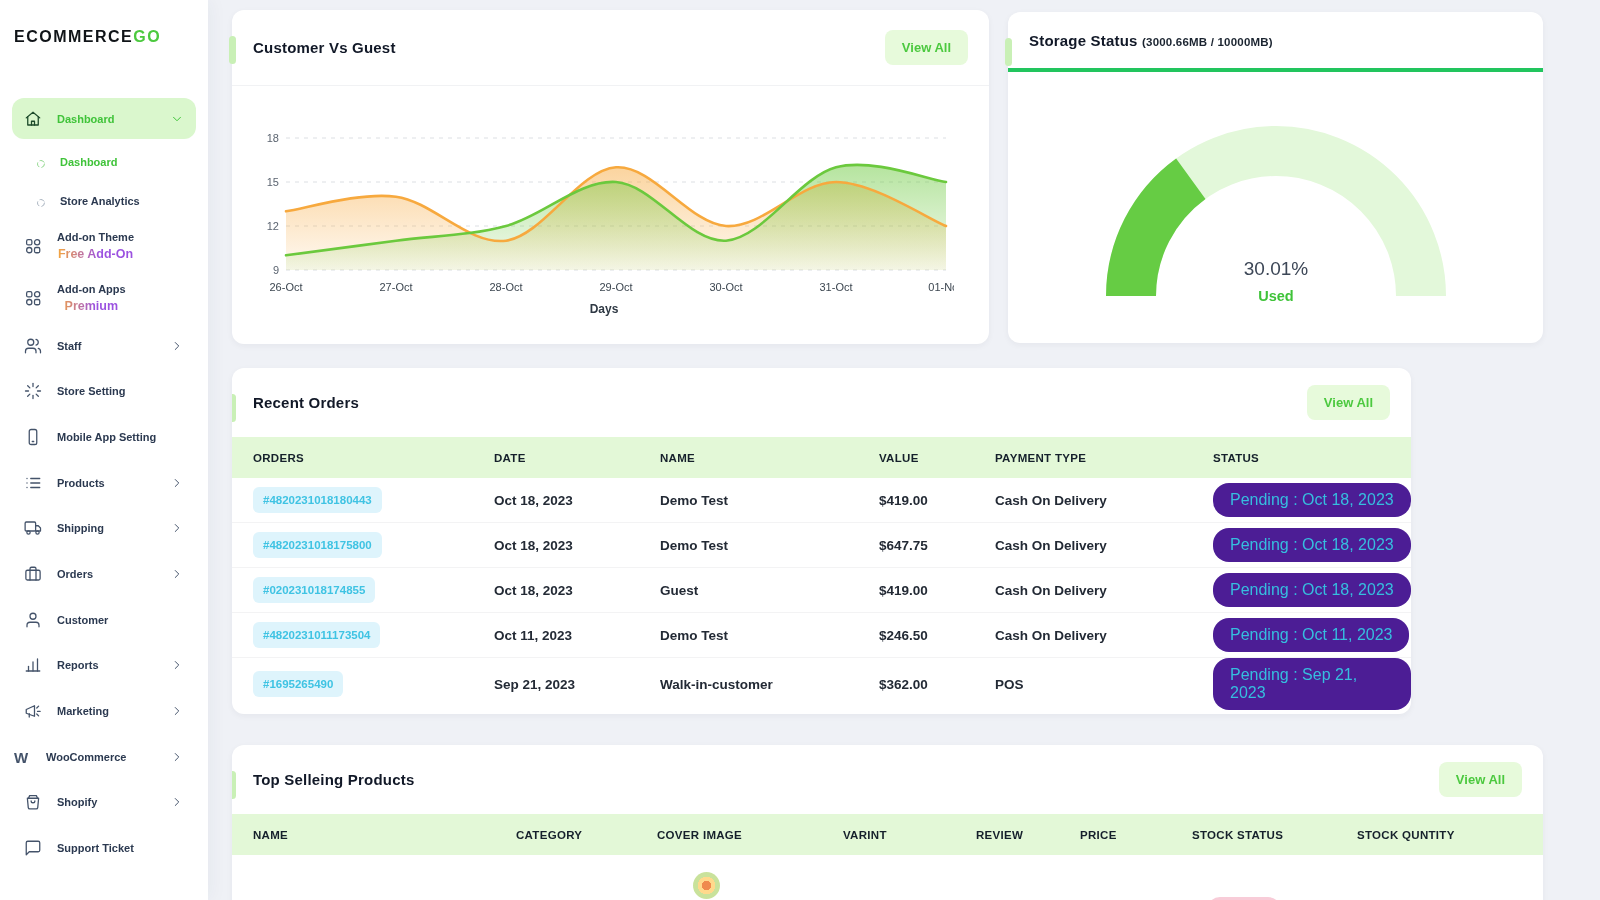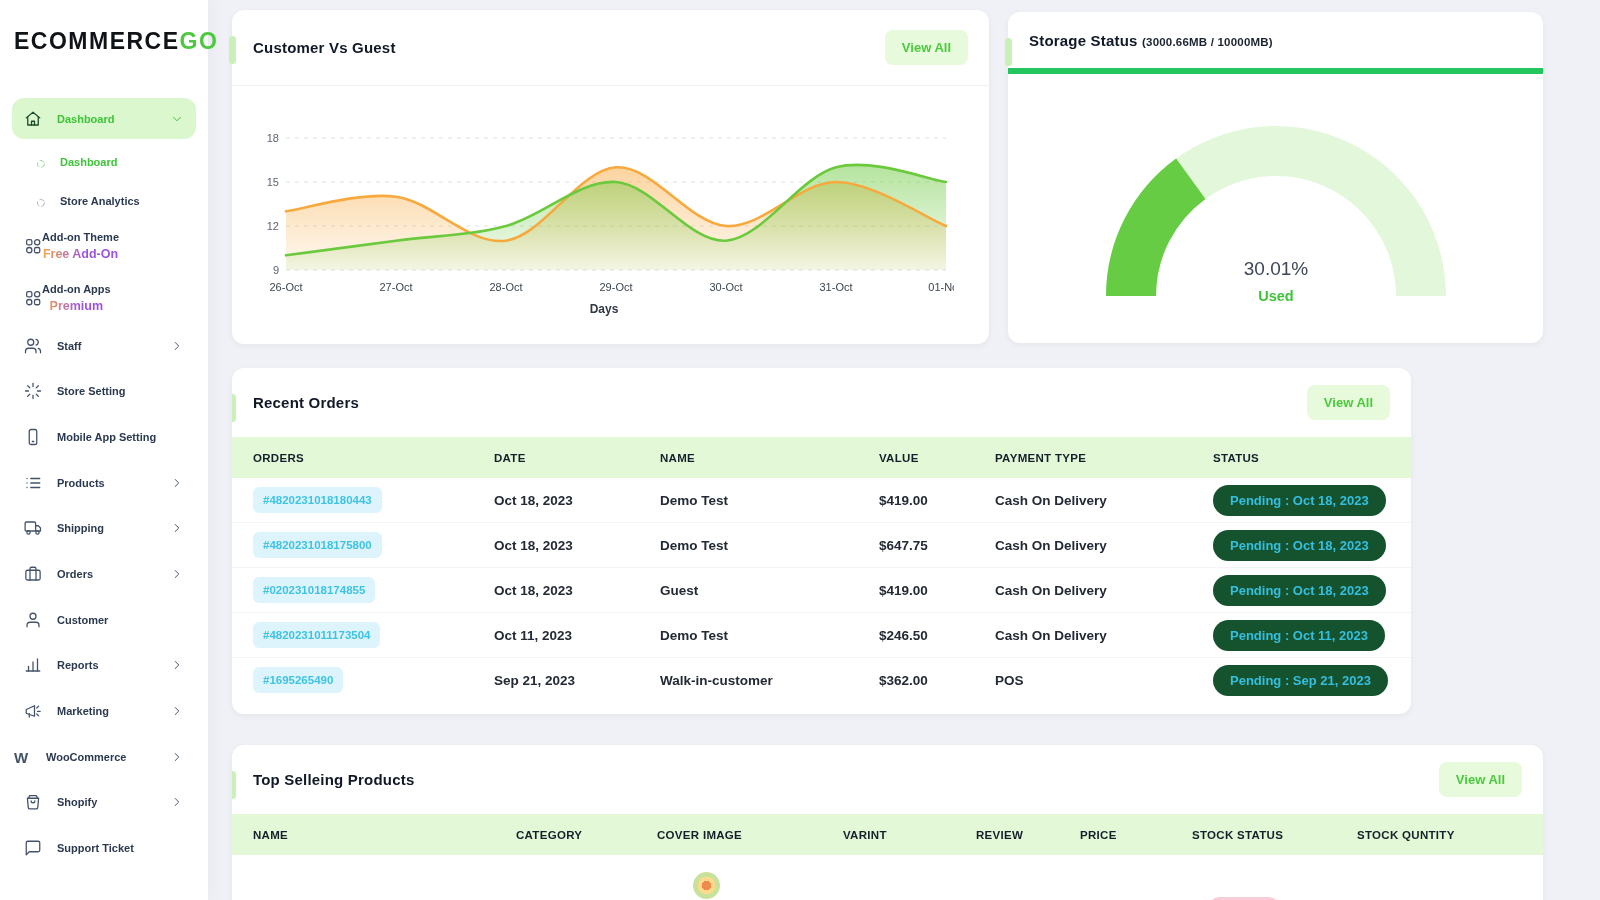--- a/index.html
+++ b/index.html
@@ -1,55 +1,55 @@
 <!DOCTYPE html>
 <html><head>
 <meta charset="utf-8">
 <style>
   html,body{margin:0;padding:0;background:#eff1f6;}
   .screen{position:relative;width:1600px;height:900px;background:#eff1f6;overflow:hidden;
           font-family:"Liberation Sans","DejaVu Sans",sans-serif;color:#222;}
   
   .sidebar{position:absolute;left:0;top:0;width:208px;height:900px;background:#fff;box-shadow:2px 0 18px rgba(40,50,70,.05);}
-  .logo{position:absolute;left:14px;top:28px;font-size:23px;font-weight:800;letter-spacing:1.5px;color:#101418;cursor:pointer;}
+  .logo{position:absolute;left:14px;top:28px;font-size:16px;font-weight:800;letter-spacing:1.5px;color:#101418;cursor:pointer;}
   .logo .accent{color:#4cc93f;}
   .nav-item{position:absolute;left:12px;right:12px;height:38px;display:flex;align-items:center;cursor:pointer;border-radius:12px;}
   .nav-item .ic{width:18px;height:18px;margin-left:12px;flex:0 0 18px;color:#44536a;}
   .nav-item .lbl{margin-left:15px;font-size:11px;font-weight:700;color:#2b3950;}
   .nav-item .chev{position:absolute;right:12px;width:14px;height:14px;color:#44536a;}
   .nav-item svg{width:100%;height:100%;fill:none;stroke:currentColor;stroke-width:1.7;stroke-linecap:round;stroke-linejoin:round;}
   .nav-item.active-pill{background:#daf7cd;height:41px;}
   .nav-item.active-pill .lbl{color:#3fc339;}
   .nav-item.active-pill .ic{color:#1c4a2a;}
   .nav-item.active-pill .chev{color:#3fc339;}
   .sub-item .ic{width:12px;height:12px;margin-left:23px;flex:0 0 12px;color:#9aa6b5;}
   .sub-item .lbl{margin-left:13px;}
   .sub-item.active .lbl{color:#3fc339;}
   .sub-item.active .ic{color:#7ed07a;}
   .two-line{align-items:center;}
-  .two-line .txt{display:flex;flex-direction:column;line-height:17px;}
+  .two-line .txt{margin-left:15px;display:flex;flex-direction:column;line-height:17px;}
   .two-line .lbl{margin-left:0;}
   .addon-sub{font-size:12.5px;font-weight:700;text-align:center;
              background:linear-gradient(90deg,#f6a83c 0%,#9b51e0 55%);
              -webkit-background-clip:text;background-clip:text;color:transparent;}
   .sidebar-fade{position:absolute;left:0;bottom:0;width:100%;height:38px;
                 background:linear-gradient(180deg,rgba(255,255,255,0),rgba(255,255,255,.9));pointer-events:none;}
   .woo-w{font-size:15px;font-weight:700;color:#44536a;width:18px;text-align:center;}
   
   .card{position:absolute;background:#fff;border-radius:12px;box-shadow:0 2px 6px rgba(30,40,60,.05);}
   .card::before{content:"";position:absolute;left:-3px;top:26px;width:7px;height:28px;background:#c9f0b6;border-radius:4px;}
   .card-head{display:flex;align-items:center;justify-content:space-between;padding:0 21px;height:76px;}
   .card-title{font-size:15px;font-weight:700;color:#111827;letter-spacing:.2px;}
   .card-title small{font-size:11.5px;font-weight:700;color:#1b2430;}
   .view-all{background:#e7fadb;color:#4cc93f;font-weight:700;font-size:13px;padding:10px 17px;
             border:none;border-radius:8px;cursor:pointer;font-family:inherit;}
   .chart-card{left:232px;top:10px;width:757px;height:334px;}
   .chart-card .card-head{border-bottom:1px solid #f1f2f4;height:75px;}
   .storage-card{left:1008px;top:12px;width:535px;height:331px;}
-  .storage-card .card-head{border-bottom:6px solid #22c55e;height:56px;}
+  .storage-card .card-head{border-bottom:4px solid #22c55e;height:56px;}
   .orders-card{left:232px;top:368px;width:1179px;height:346px;overflow:hidden;}
   .orders-card .card-head{height:69px;}
   .products-card{left:232px;top:745px;width:1311px;height:200px;overflow:hidden;}
   .products-card .card-head{height:69px;}
   
   .chart-wrap{position:absolute;left:22px;top:106px;width:700px;height:200px;}
   .chart-wrap svg{width:700px;height:200px;}
   .grid{stroke:#dcdfe3;stroke-dasharray:4 5;stroke-width:1;}
   .ytick{font-size:11px;fill:#5b6470;text-anchor:end;font-family:inherit;}
   .xtick{font-size:11px;fill:#3c4650;text-anchor:middle;font-family:inherit;}
@@ -61,21 +61,21 @@
   
   .thead{display:grid;align-items:center;background:#e3f8d7;height:41px;padding-left:21px;
          font-size:11.5px;font-weight:800;color:#15202b;letter-spacing:.3px;}
   .orders-grid{grid-template-columns:241px 166px 219px 116px 218px 1fr;}
   .products-grid{grid-template-columns:263px 141px 186px 133px 104px 112px 165px 1fr;}
   .trow{display:grid;align-items:center;height:44px;padding-left:21px;border-bottom:1px solid #f3f3f4;
         font-size:13.5px;font-weight:700;color:#232a35;}
   .trow:last-child{border-bottom:none;}
   .pill-id{display:inline-block;background:#def4fc;color:#3fc3e3;font-size:11.5px;font-weight:700;
            padding:7px 10px;border-radius:6px;cursor:pointer;}
-  .pill-status{display:inline-block;background:#14532d;color:#36bedf;font-size:13px;font-weight:700;
+  .pill-status{display:inline-block;background:#4c1d95;color:#36bedf;font-size:16px;font-weight:400;
                padding:8px 17px;border-radius:16px;}
   
   .cover-thumb{position:absolute;left:461px;top:127px;width:27px;height:27px;border-radius:50%;
                background:radial-gradient(circle,#ef8a4e 0 24%,#ffd98c 24% 46%,#c9e29b 46% 74%,#eef3c8 74%);}
   .stock-pill-partial{position:absolute;left:975px;top:152px;width:74px;height:26px;border-radius:13px;background:#f8ccd8;}
 </style>
 </head>
 <body>
 
 <div class="screen">

